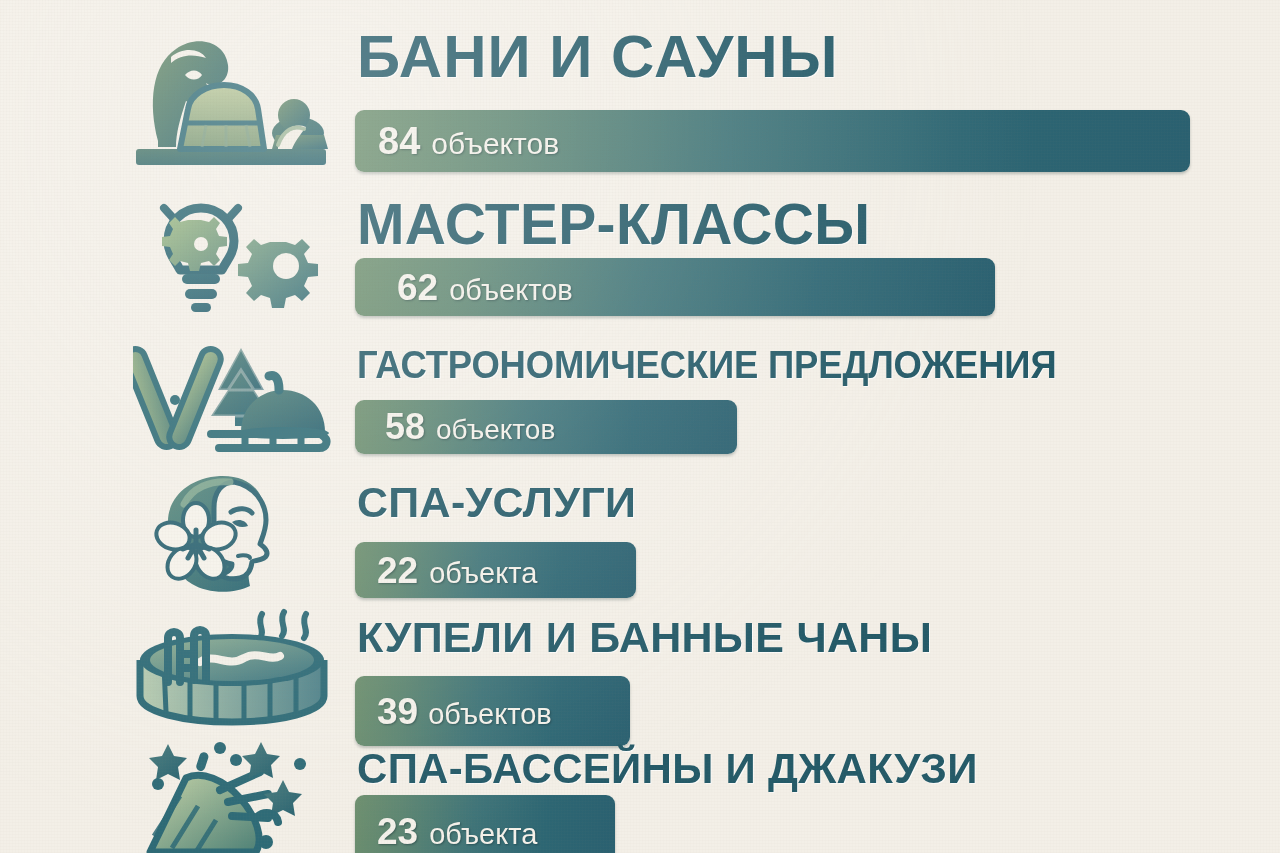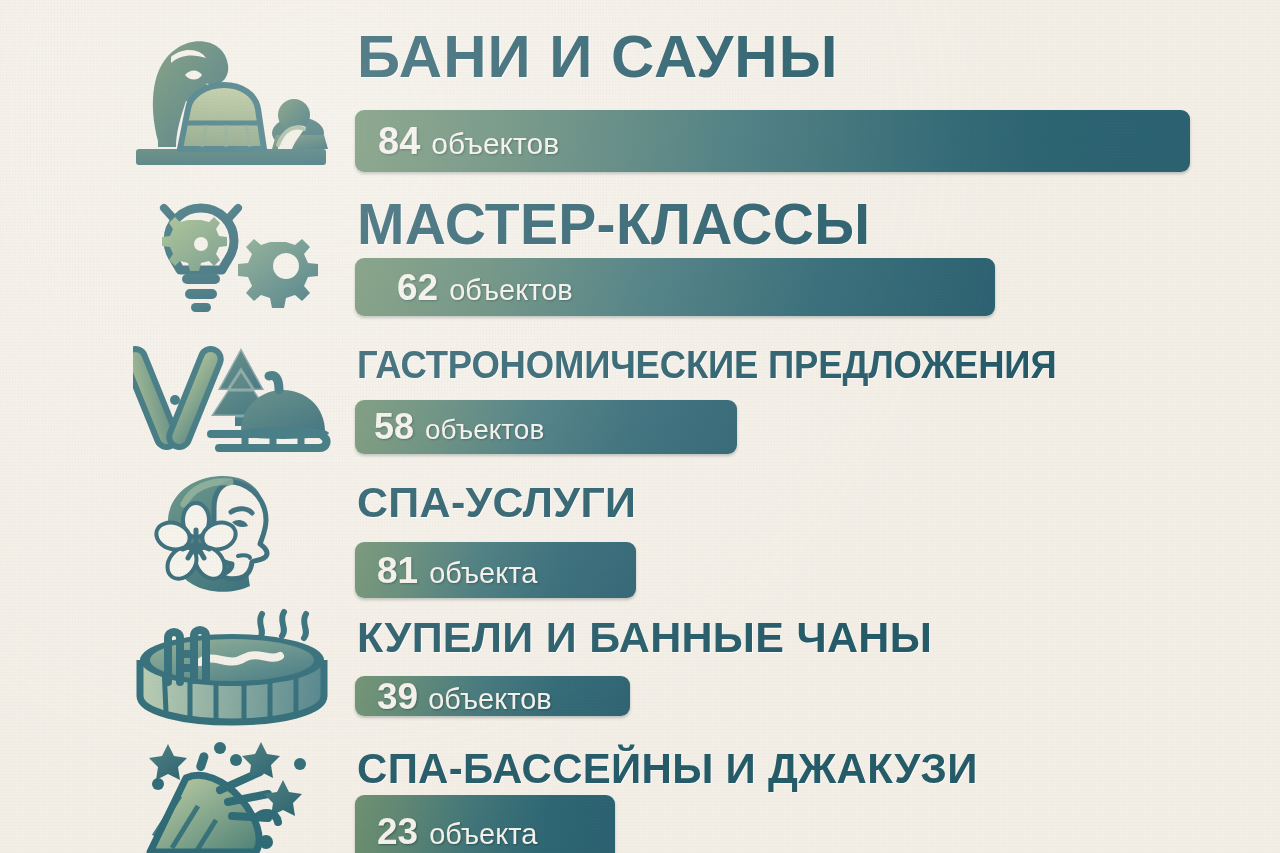--- a/index.html
+++ b/index.html
@@ -181,21 +181,21 @@
         <path d="M86 114 L186 114 C194 114 196 106 190 102" fill="none" stroke="#2c6a74" stroke-width="8" stroke-linecap="round"></path>
         <path d="M112 100 L112 114 M140 100 L140 114 M168 100 L168 114" stroke="#2c6a74" stroke-width="7"></path>
 
         <path d="M108 98 C108 72 128 56 150 56 C172 56 192 72 192 98 Z" fill="url(#g3b)"></path>
         <path d="M146 56 C146 44 142 40 136 42" fill="none" stroke="#2c6a74" stroke-width="9" stroke-linecap="round"></path>
         <ellipse cx="150" cy="99" rx="46" ry="6" fill="#2c6a74"></ellipse>
       </svg>
     </div>
     <div class="label" style="left:357px;top:346px;font-size:38px;letter-spacing:-.2px;transform:scaleX(.96);transform-origin:left center;">ГАСТРОНОМИЧЕСКИЕ ПРЕДЛОЖЕНИЯ</div>
     <div class="bar" style="left:355px;top:400px;width:382px;height:54px;">
-      <div class="bar-txt" style="margin-left:19px;">
+      <div class="bar-txt" style="margin-left:30px;">
         <span class="bar-num" style="font-size:36px;">58</span>
         <span class="bar-unit" style="font-size:28px;margin-left:11px;">объектов</span>
       </div>
     </div>
   </div>
 
   <div class="row">
     <div class="icon-cell" style="top:468px;height:130px;">
       <svg width="190" height="130" viewBox="0 0 190 130">
         <defs>
@@ -227,21 +227,21 @@
             <ellipse cx="-14" cy="19" rx="13" ry="17" transform="rotate(216 -14 19)"></ellipse>
             <ellipse cx="-23" cy="-8" rx="13" ry="17" transform="rotate(288 -23 -8)"></ellipse>
           </g>
           <path d="M0 0 L0 -14 M0 0 L13 5 M0 0 L8 14 M0 0 L-8 14 M0 0 L-13 5" stroke="#2a6270" stroke-width="5" stroke-linecap="round"></path>
         </g>
       </svg>
     </div>
     <div class="label" style="left:357px;top:481px;font-size:43px;">СПА-УСЛУГИ</div>
     <div class="bar" style="left:355px;top:542px;width:281px;height:56px;">
       <div class="bar-txt" style="margin-left:22px;">
-        <span class="bar-num" style="font-size:37px;">81</span>
+        <span class="bar-num" style="font-size:37px;">22</span>
         <span class="bar-unit" style="font-size:29px;margin-left:11px;">объекта</span>
       </div>
     </div>
   </div>
 
   <div class="row">
     <div class="icon-cell" style="top:604px;height:126px;">
       <svg width="210" height="126" viewBox="0 0 210 126">
         <defs>
           <linearGradient id="g5a" x1="0" y1="0" x2="1" y2="1">
@@ -271,21 +271,21 @@
         <path d="M72 58 C86 48 100 64 116 54 C130 46 142 58 152 52" fill="none" stroke="#f3efe7" stroke-width="8" stroke-linecap="round"></path>
 
         <g fill="none" stroke="#2d6a76" stroke-width="8" stroke-linecap="round">
           <path d="M40 78 L40 34 C40 26 52 26 52 34 L52 78"></path>
           <path d="M66 76 L66 32 C66 24 78 24 78 32 L78 76"></path>
           <path d="M52 50 L66 50 M52 64 L66 64"></path>
         </g>
       </svg>
     </div>
     <div class="label" style="left:357px;top:616px;font-size:43px;">КУПЕЛИ И БАННЫЕ ЧАНЫ</div>
-    <div class="bar" style="left:355px;top:676px;width:275px;height:40px;">
+    <div class="bar" style="left:355px;top:676px;width:275px;height:70px;">
       <div class="bar-txt" style="margin-left:22px;">
         <span class="bar-num" style="font-size:37px;">39</span>
         <span class="bar-unit" style="font-size:29px;margin-left:10px;">объектов</span>
       </div>
     </div>
   </div>
 
   <div class="row">
     <div class="icon-cell" style="top:736px;height:117px;">
       <svg width="210" height="117" viewBox="0 0 210 117">

